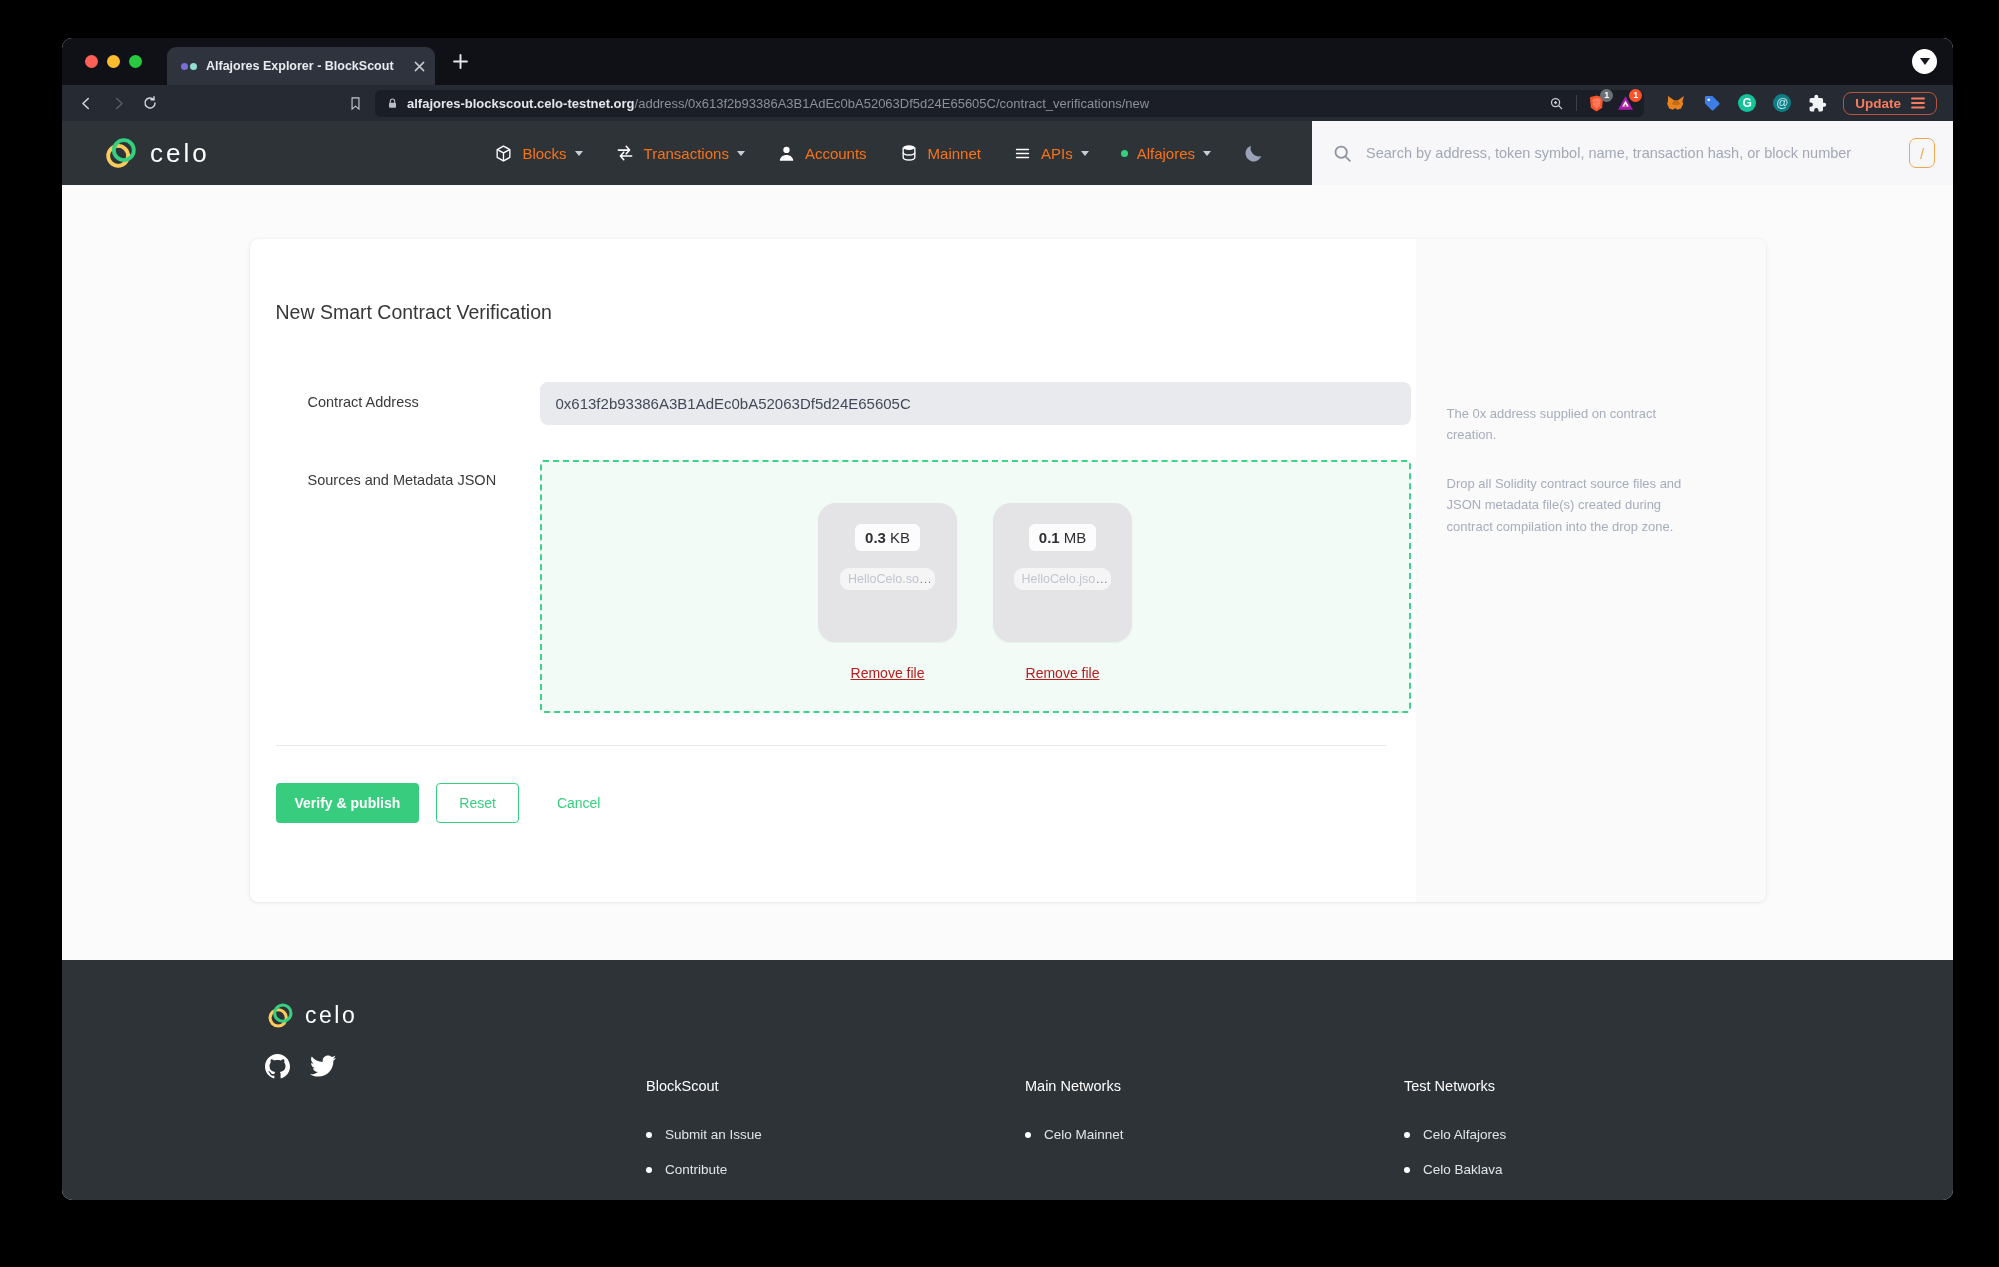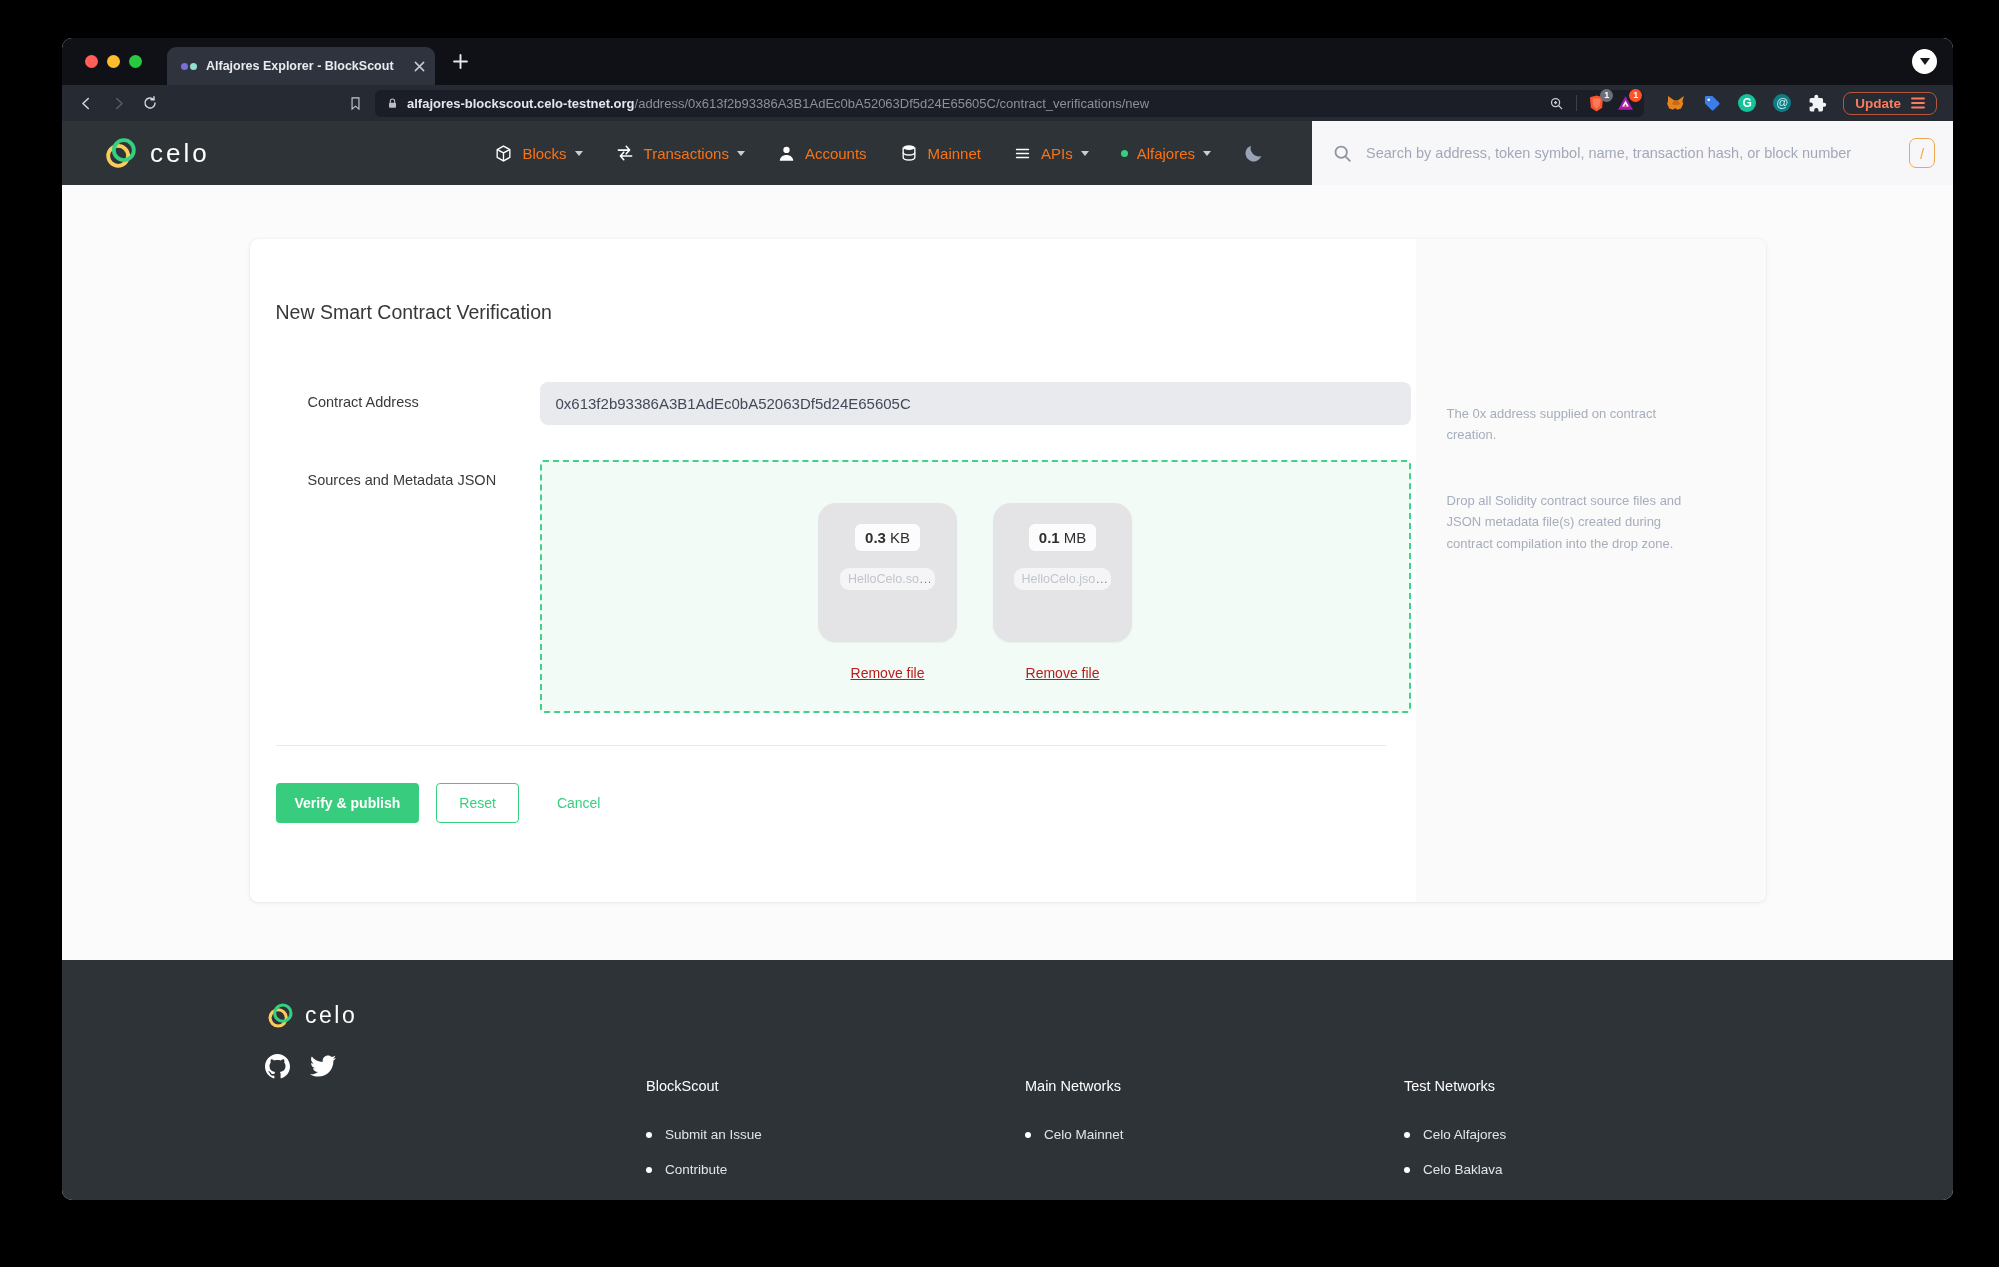--- a/index.html
+++ b/index.html
@@ -97,21 +97,21 @@
   .remove-link { margin-top:15px; color:#b91c1c; font-size:14px; cursor:pointer;text-decoration:underline; }
   .divider { margin-top:32px; width:1110px; border-top:1px solid #e7e9ec; }
   .btn-row { margin-top:37px; display:flex; align-items:center; }
   .btn-primary { background:#38cd7e; color:#fff; font-size:14px; font-weight:700; border:none;
     border-radius:4px; padding:12px 19px; font-family:"Liberation Sans",sans-serif; }
   .btn-outline { margin-left:17px; background:#fff; color:#35d07f; font-size:14px; border:1px solid #35d07f;
     border-radius:4px; padding:11px 22px; font-family:"Liberation Sans",sans-serif; }
   .btn-link { margin-left:38px; color:#35d07f; font-size:14px; cursor:pointer; }
   .card-aside { flex:1; background:#fafafb; border-radius:0 8px 8px 0; position:relative; }
   .help { position:absolute; left:31px; width:258px; font-size:13px; color:#a6adbb; line-height:1.65; }
-  .help.h1 { top:164px; } .help.h2 { top:251px; }
+  .help.h1 { top:164px; } .help.h2 { top:234px; }
 
   
   .footer { background:#2e3338; flex:1; overflow:hidden; }
   .footer-inner { display:flex; padding:40px 0 0 203px; }
   .f-brand { width:381px; }
   .f-logo { display:flex; align-items:center; gap:9px; }
   .f-word { color:#fff; font-size:23px; font-weight:300; letter-spacing:2.5px; }
   .f-desc { margin-top:42px; width:372px; font-size:13.5px; color:#ececec; line-height:1.95; }
   .f-social { margin-top:22px; display:flex; gap:20px; align-items:center; }
   .f-col { width:379px; padding-top:78px; }

